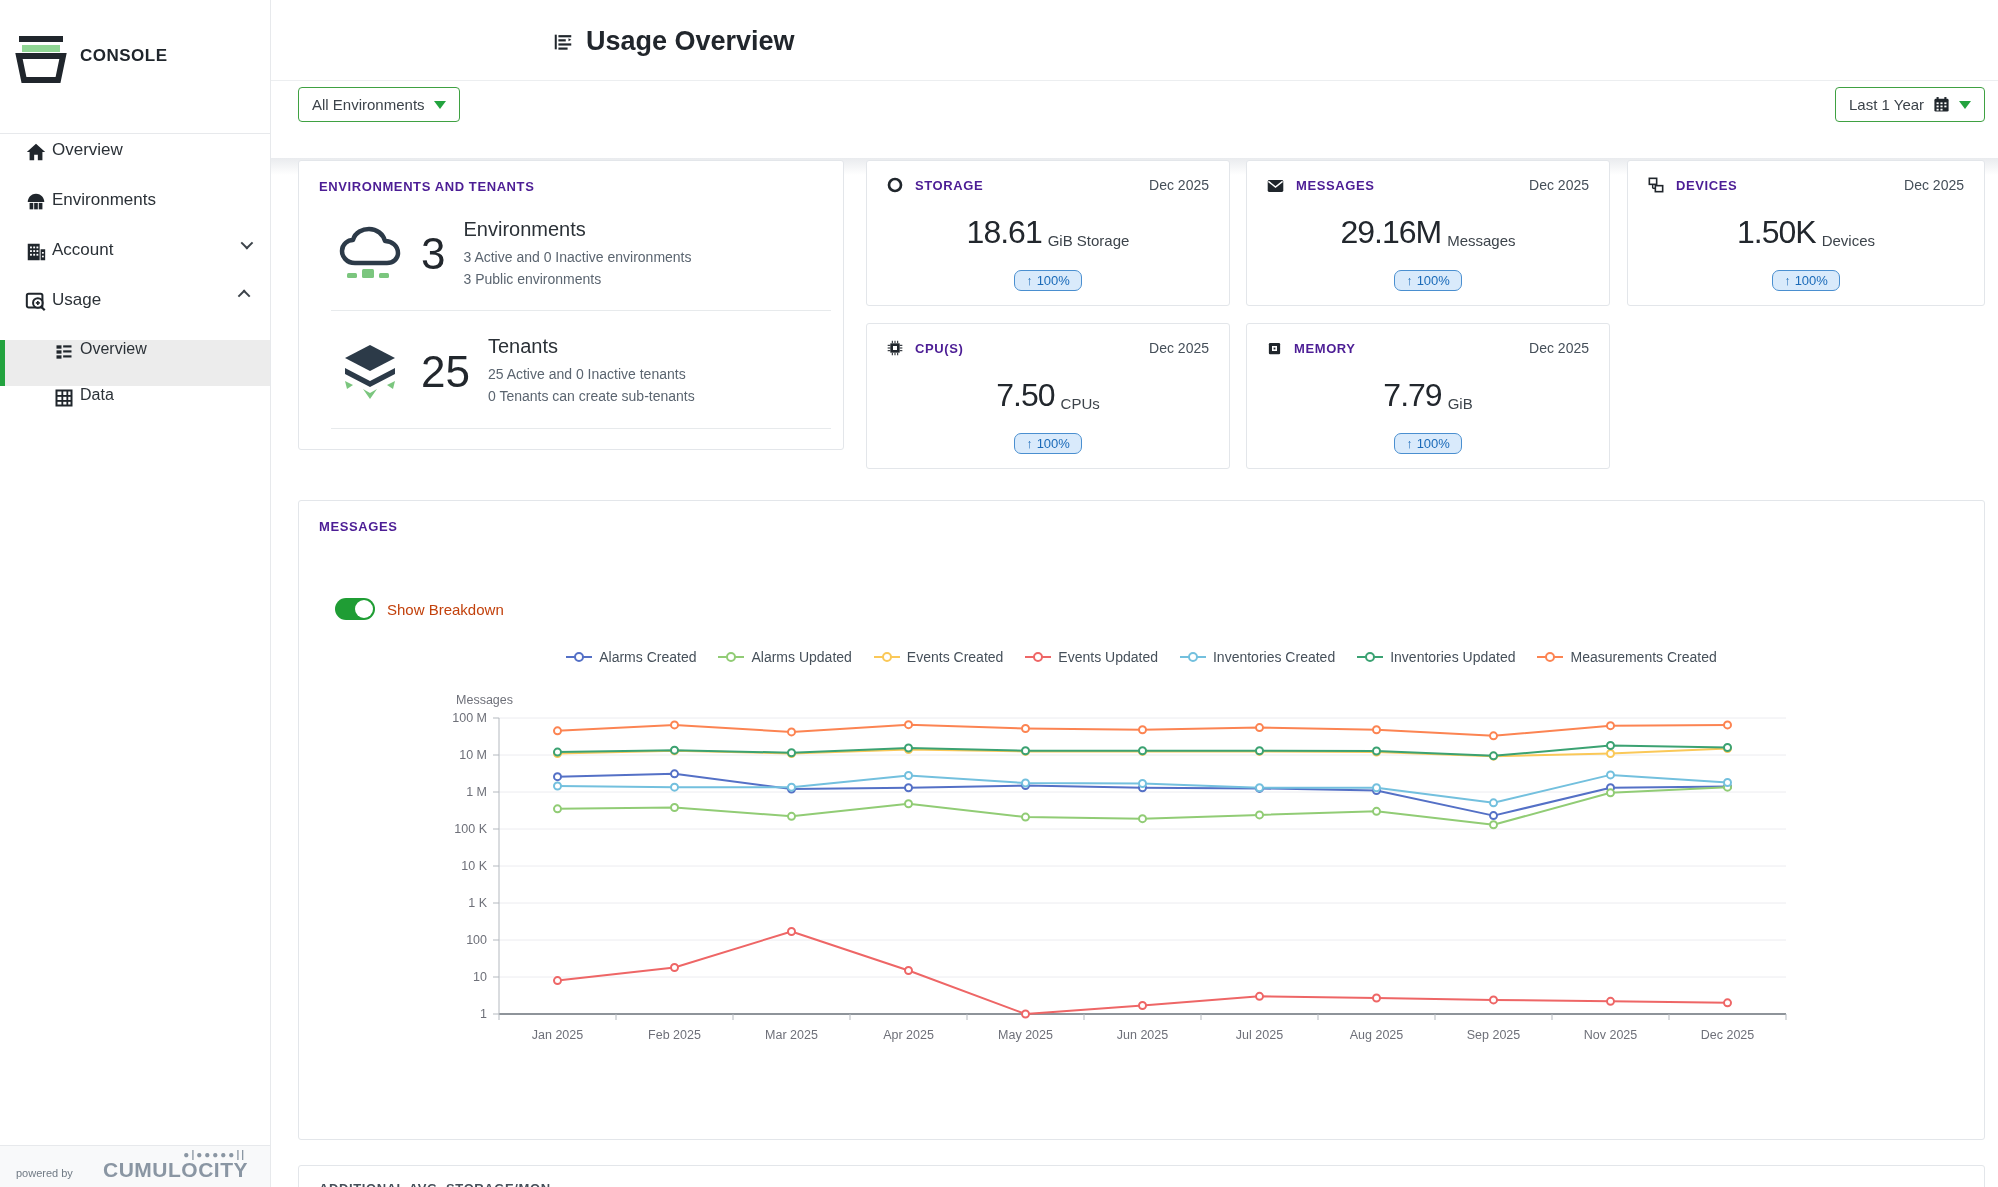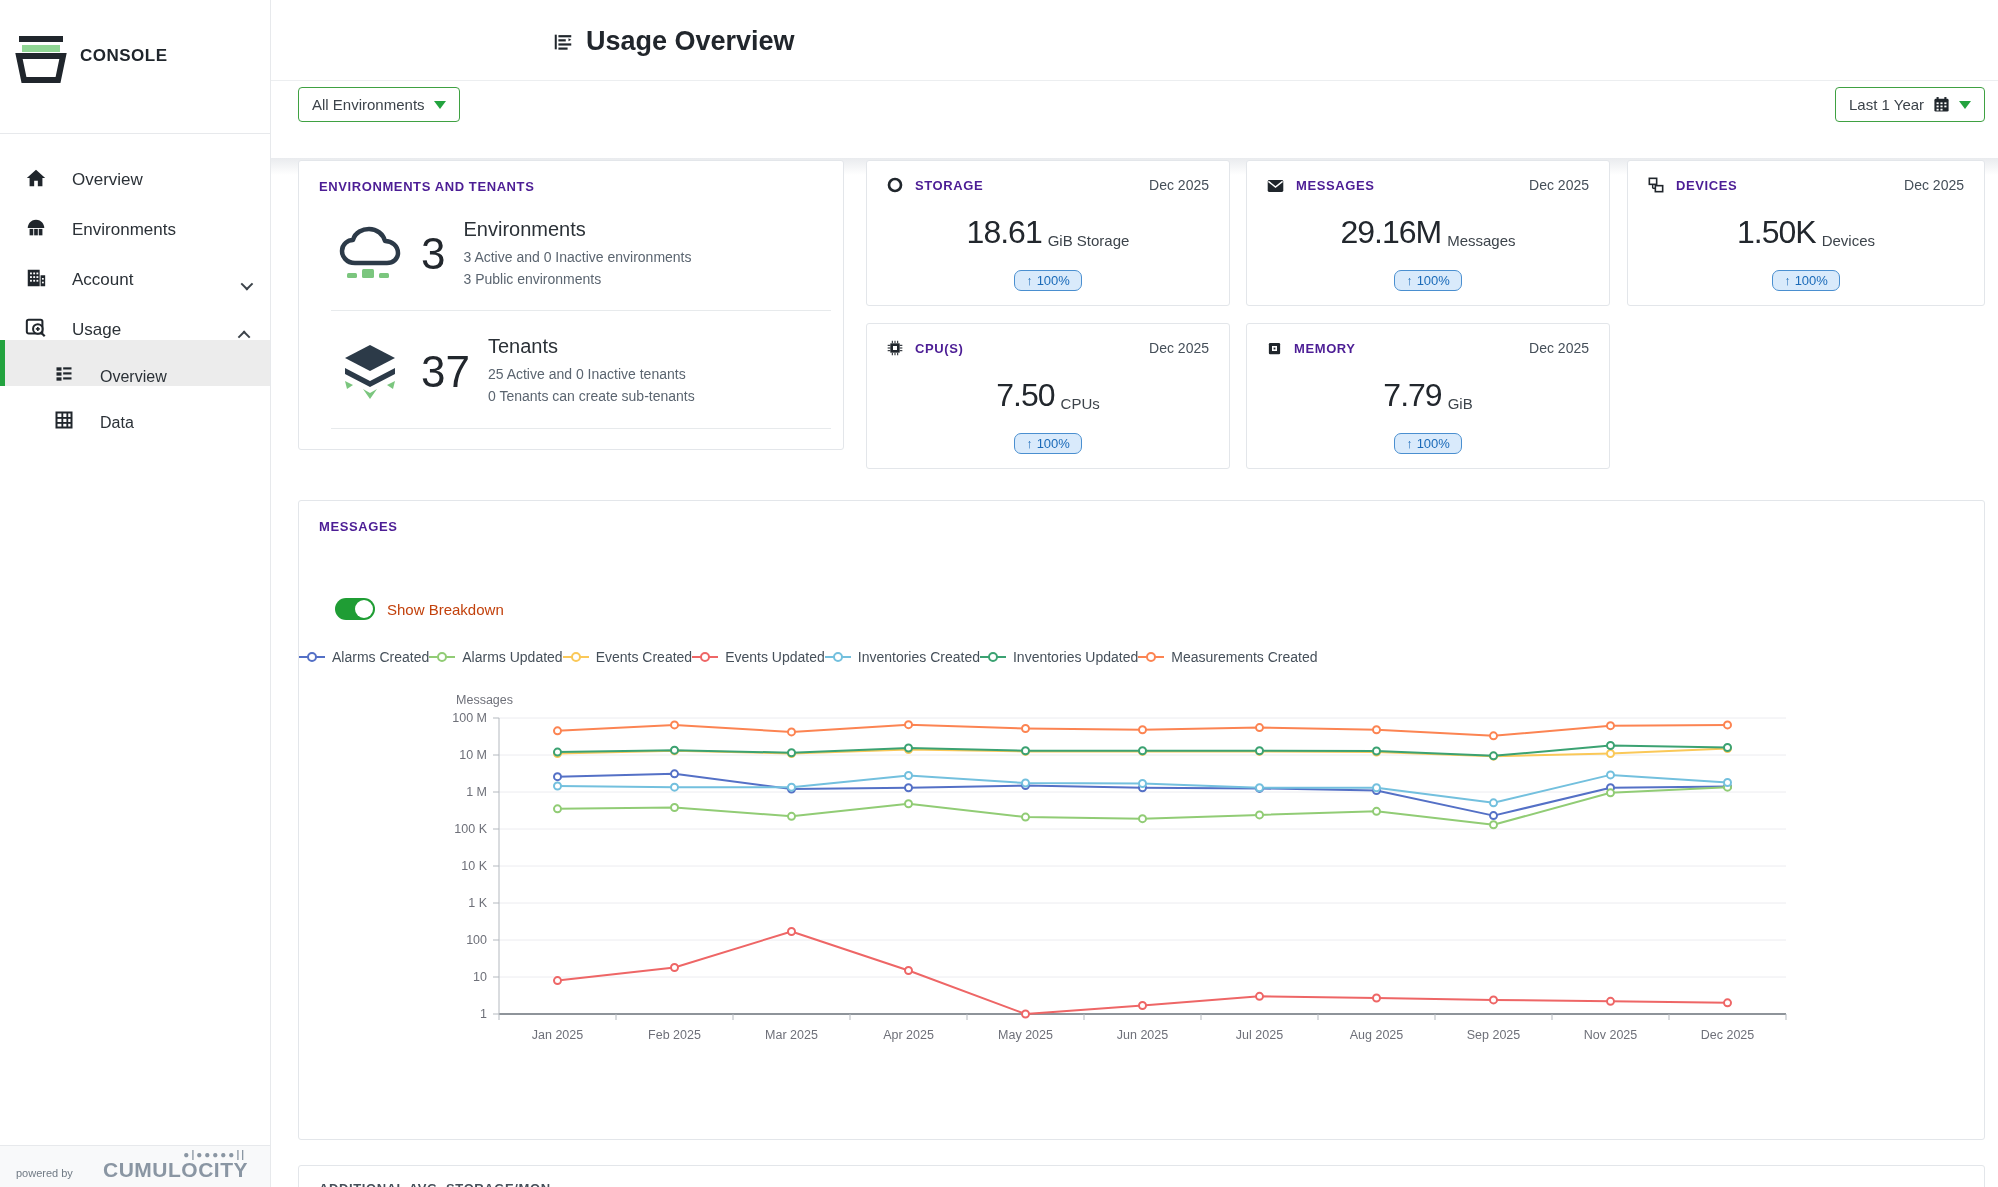--- a/index.html
+++ b/index.html
@@ -6,21 +6,21 @@
   html,body { background:#fff; }
   body { font-family:"Liberation Sans", sans-serif; color:#2b3137; }
   .page { position:relative; width:1998px; height:1187px; background:#fff; overflow:hidden;text-decoration:underline; }
 
   
   .sidebar { position:absolute; left:0; top:0; width:271px; height:1187px; background:#fff; border-right:1px solid #e7e9ec; }
   .logo-row { position:absolute; left:15px; top:28px; display:flex; align-items:center; gap:13px; }
   .logo-name { font-size:17px; font-weight:bold; letter-spacing:.5px; color:#20262c; }
   .side-divider { position:absolute; left:0; top:133px; width:100%; border-top:1px solid #e7e9ec; }
   .nav { position:absolute; left:0; top:140px; width:100%; }
-  .nav-item { display:flex; align-items:flex-end; gap:24px; height:50px; padding:0 20px 0 24px; font-size:17px; color:#2b3137; cursor:pointer; position:relative; }
+  .nav-item { display:flex; align-items:flex-start; gap:4px; height:50px; padding:0 20px 0 24px; font-size:17px; color:#2b3137; cursor:pointer; position:relative; }
   .nav-item .nico { width:24px; height:24px; flex:0 0 24px; display:flex; align-items:center; justify-content:center; }
   .nav-item .chev { margin-left:auto; }
   .sub-item { padding-left:52px; height:46px; font-size:16px; }
   .sub-item.active { background:#ececec; }
   .sub-item.active::before { content:""; position:absolute; left:0; top:0; bottom:0; width:5px; background:#23a33f; }
   .chev { width:9px; height:9px; border-right:2px solid #3c434a; border-bottom:2px solid #3c434a; display:inline-block; }
   .chev.down { transform:rotate(45deg) translateY(-2px); }
   .chev.up { transform:rotate(-135deg) translateY(-2px); }
 
   .side-footer { position:absolute; left:0; bottom:0; width:270px; height:42px; background:#f8f9fa; border-top:1px solid #e7e9ec; }
@@ -56,21 +56,21 @@
   .et-row { display:flex; align-items:center; gap:18px; padding:24px 10px 20px 18px; }
   .et-count { font-size:44px; color:#22272d; }
   .et-title { font-size:20px; color:#2b3137; margin-bottom:6px; }
   .et-line { font-size:14px; color:#5b6570; line-height:1.55; }
   .hr { border-top:1px solid #e7eaec; margin:0 12px; }
 
   
   .toggle { width:40px; height:22px; border-radius:11px; background:#1f9d34; position:relative; display:inline-block; cursor:pointer; }
   .toggle .knob { position:absolute; right:2px; top:2px; width:18px; height:18px; border-radius:50%; background:#fff; }
   .toggle-row { position:absolute; left:36px; top:97px; display:flex; align-items:center; gap:12px; font-size:15px; color:#c2410c; }
-  .legend { position:absolute; left:0; top:148px; width:100%; display:flex; justify-content:flex-start; }
+  .legend { position:absolute; left:0; top:148px; width:100%; display:flex; justify-content:center; gap:22px; }
   .legend-item { display:flex; align-items:center; gap:7px; font-size:14px; color:#46505a; cursor:pointer; }
   .lsym { position:relative; width:26px; height:12px; display:inline-block; }
   .lsym::before { content:""; position:absolute; left:0; right:0; top:5px; height:2px; background:var(--c); }
   .lsym::after { content:""; position:absolute; left:8px; top:1px; width:6px; height:6px; border:2px solid var(--c); border-radius:50%; background:#fff; }
   .axis-text { font-size:12.5px; fill:#6E7079; font-family:"Liberation Sans",sans-serif; }
 
   .clip-label { font-size:13px; font-weight:600; letter-spacing:.6px; color:#454f59; position:absolute; left:20px; top:15px; }
 </style>
 </head>
 <body>
@@ -238,21 +238,21 @@
     </div>
     <div class="hr"></div>
     <div class="et-row">
       <svg width="66" height="58" viewBox="0 0 66 58">
         <path d="M33 2 L58 15 L33 28 L8 15 Z" fill="#2c3a48"></path>
         <path d="M8 25 L33 38 L58 25 L58 31 L33 44 L8 31 Z" fill="#2c3a48"></path>
         <path d="M8 38 L16 42 L10 46 Z" fill="#7bc67e"></path>
         <path d="M58 38 L50 42 L56 46 Z" fill="#7bc67e"></path>
         <path d="M26 46 L33 50 L40 46 L33 56 Z" fill="#7bc67e"></path>
       </svg>
-      <span class="et-count">37</span>
+      <span class="et-count">25</span>
       <div>
         <div class="et-title">Tenants</div>
         <div class="et-line">25 Active and 0 Inactive tenants</div>
         <div class="et-line">0 Tenants can create sub-tenants</div>
       </div>
     </div>
     <div class="hr"></div>
   </div>
 
   <div class="card sum-card" style="left:866px; top:160px; width:364px; height:146px;">

